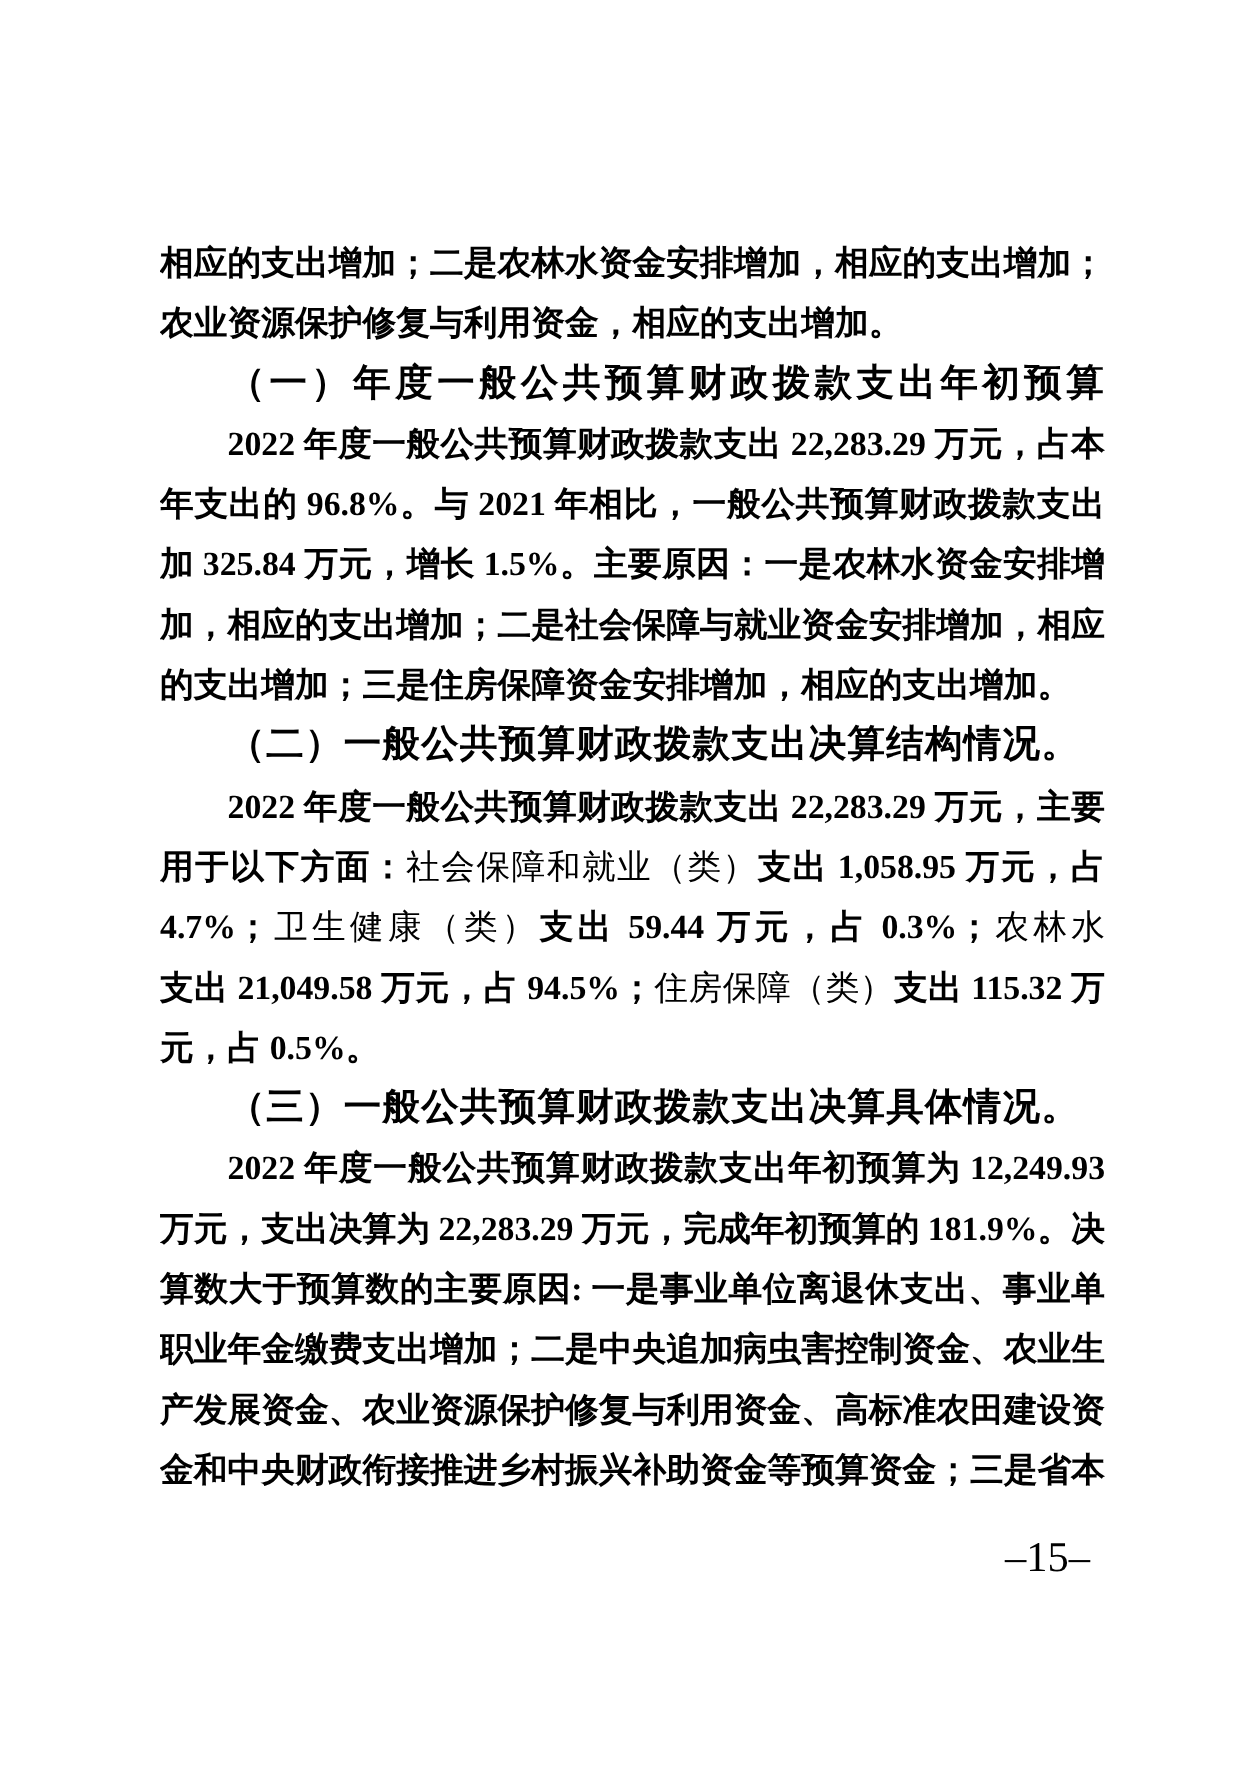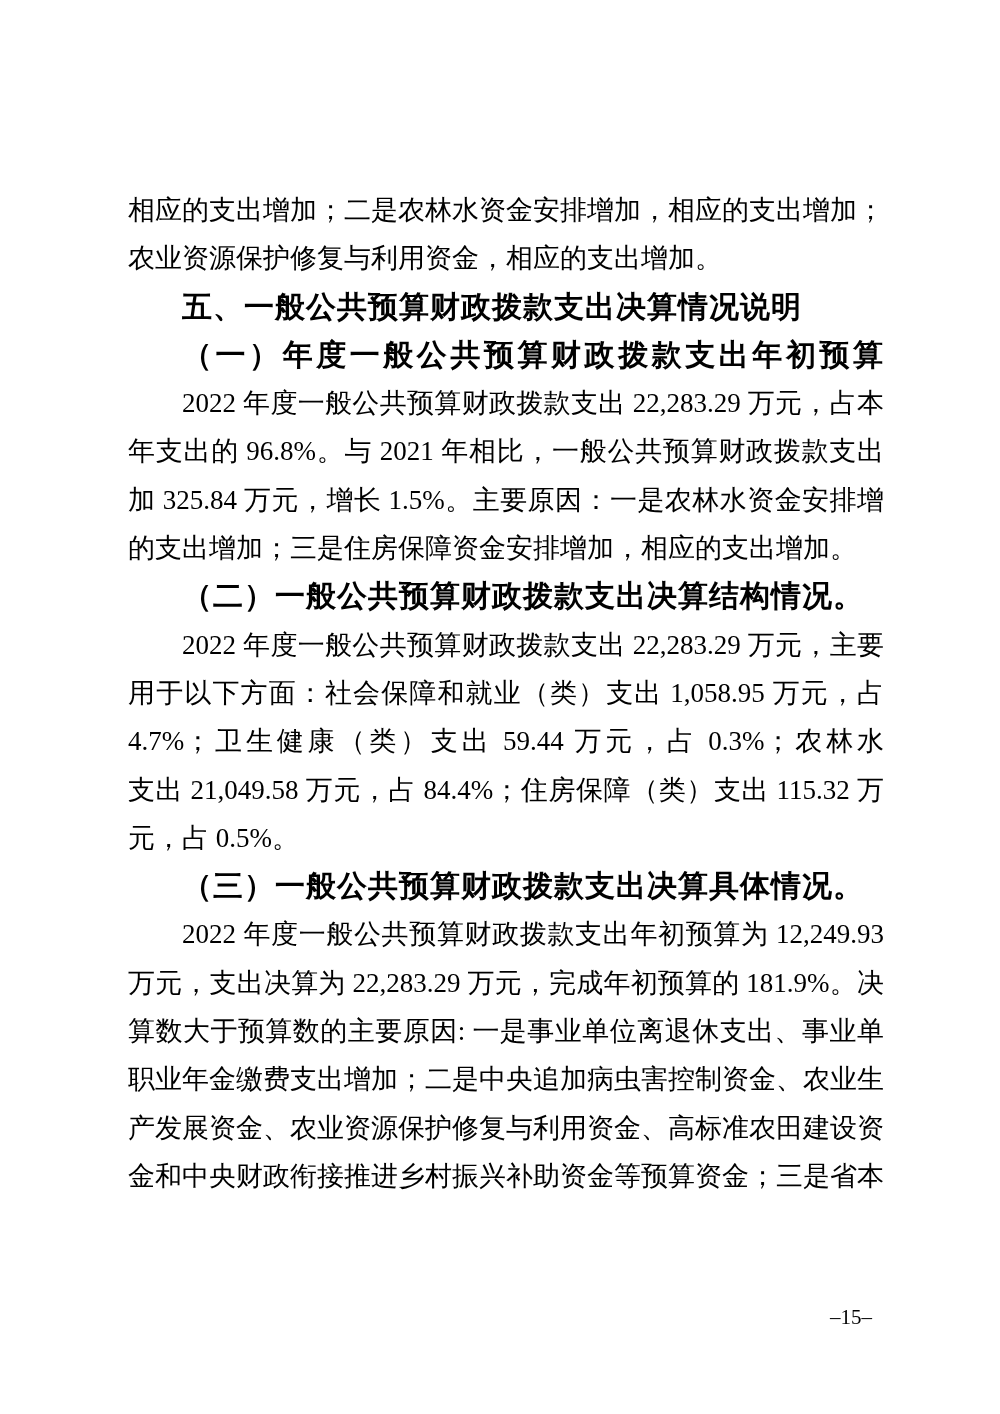--- a/index.html
+++ b/index.html
@@ -36,50 +36,50 @@
     text-justify: inter-character;
   }
   .line.indent {
     text-indent: 54px;
   }
   .line.h {
     font-size: 30px;
     letter-spacing: 1px;
     font-weight: bold;
   }
-  .run { font-weight: normal; }
+  .run { font-weight: bold; }
   .run.bold { font-weight: normal; }
   .h .run { font-weight: bold; }
   .page-number {
     position: absolute;
-    top: 1300px;
+    top: 1230px;
     right: 128px;
-    font-size: 21px;
+    font-size: 34px;
     line-height: 34px;
     text-align: right;
   }
 </style>
 </head>
 <body>
 
 <div class="page">
   <div class="doc-body">
       <div class="line fill"><span class="run">相应的支出增加；二是农林水资金安排增加，相应的支出增加；</span></div>
       <div class="line"><span class="run">农业资源保护修复与利用资金，相应的支出增加。</span></div>
-      <div class="line indent h"><span class="run bold">五、一般公共预算财政拨款支出决算情况说明</span></div>
       <div class="line indent h"><span class="run bold">（一）年度一般公共预算财政拨款支出年初预算为。</span></div>
       <div class="line fill indent"><span class="run">2022 年度一般公共预算财政拨款支出 22,283.29 万元，占本</span></div>
       <div class="line fill"><span class="run">年支出的 96.8%。与 2021 年相比，一般公共预算财政拨款支出增</span></div>
       <div class="line fill"><span class="run">加 325.84 万元，增长 1.5%。主要原因：一是农林水资金安排增</span></div>
+      <div class="line fill"><span class="run">加，相应的支出增加；二是社会保障与就业资金安排增加，相应</span></div>
       <div class="line"><span class="run">的支出增加；三是住房保障资金安排增加，相应的支出增加。</span></div>
       <div class="line indent h"><span class="run bold">（二）一般公共预算财政拨款支出决算结构情况。</span></div>
       <div class="line fill indent"><span class="run">2022 年度一般公共预算财政拨款支出 22,283.29 万元，主要</span></div>
       <div class="line fill"><span class="run">用于以下方面：</span><span class="run bold">社会保障和就业（类）</span><span class="run">支出 1,058.95 万元，占</span></div>
       <div class="line fill"><span class="run">4.7%；</span><span class="run bold">卫生健康（类）</span><span class="run">支出 59.44 万元，占 0.3%；</span><span class="run bold">农林水（类）</span></div>
-      <div class="line fill"><span class="run">支出 21,049.58 万元，占 84.4%；</span><span class="run bold">住房保障（类）</span><span class="run">支出 115.32 万</span></div>
+      <div class="line fill"><span class="run">支出 21,049.58 万元，占 94.5%；</span><span class="run bold">住房保障（类）</span><span class="run">支出 115.32 万</span></div>
       <div class="line"><span class="run">元，占 0.5%。</span></div>
       <div class="line indent h"><span class="run bold">（三）一般公共预算财政拨款支出决算具体情况。</span></div>
       <div class="line fill indent"><span class="run">2022 年度一般公共预算财政拨款支出年初预算为 12,249.93</span></div>
       <div class="line fill"><span class="run">万元，支出决算为 22,283.29 万元，完成年初预算的 181.9%。决</span></div>
       <div class="line fill"><span class="run">算数大于预算数的主要原因: 一是事业单位离退休支出、事业单位</span></div>
       <div class="line fill"><span class="run">职业年金缴费支出增加；二是中央追加病虫害控制资金、农业生</span></div>
       <div class="line fill"><span class="run">产发展资金、农业资源保护修复与利用资金、高标准农田建设资</span></div>
       <div class="line fill"><span class="run">金和中央财政衔接推进乡村振兴补助资金等预算资金；三是省本</span></div>
     </div>
   <div class="page-number">–15–</div>

